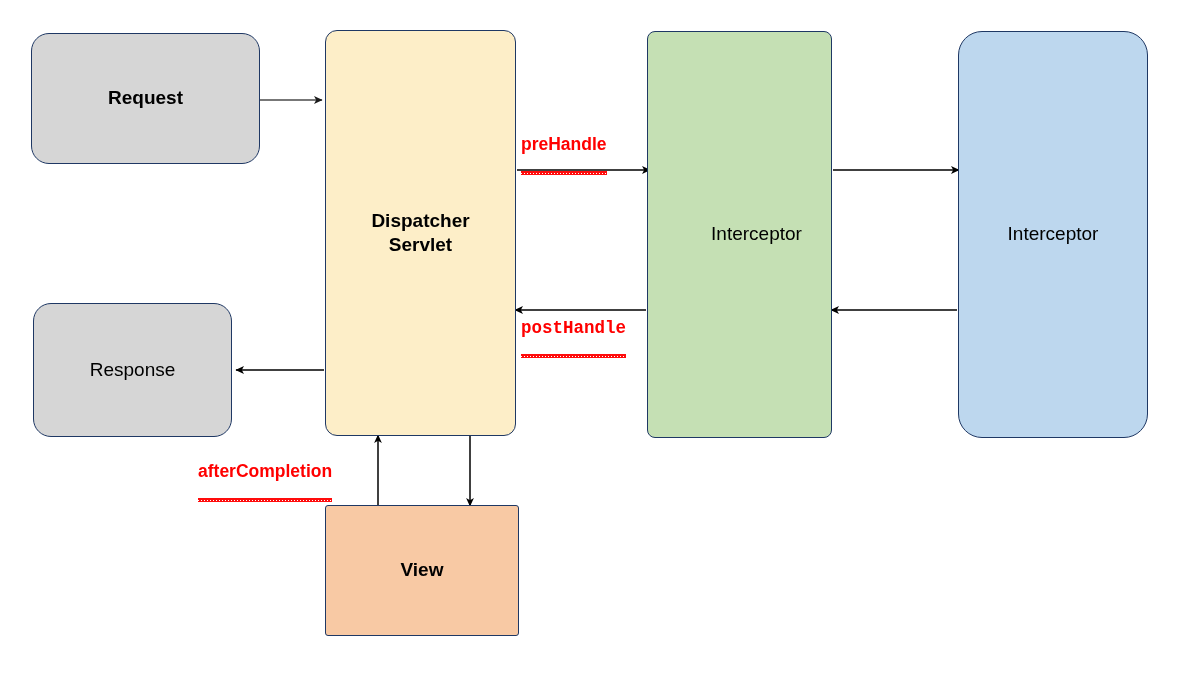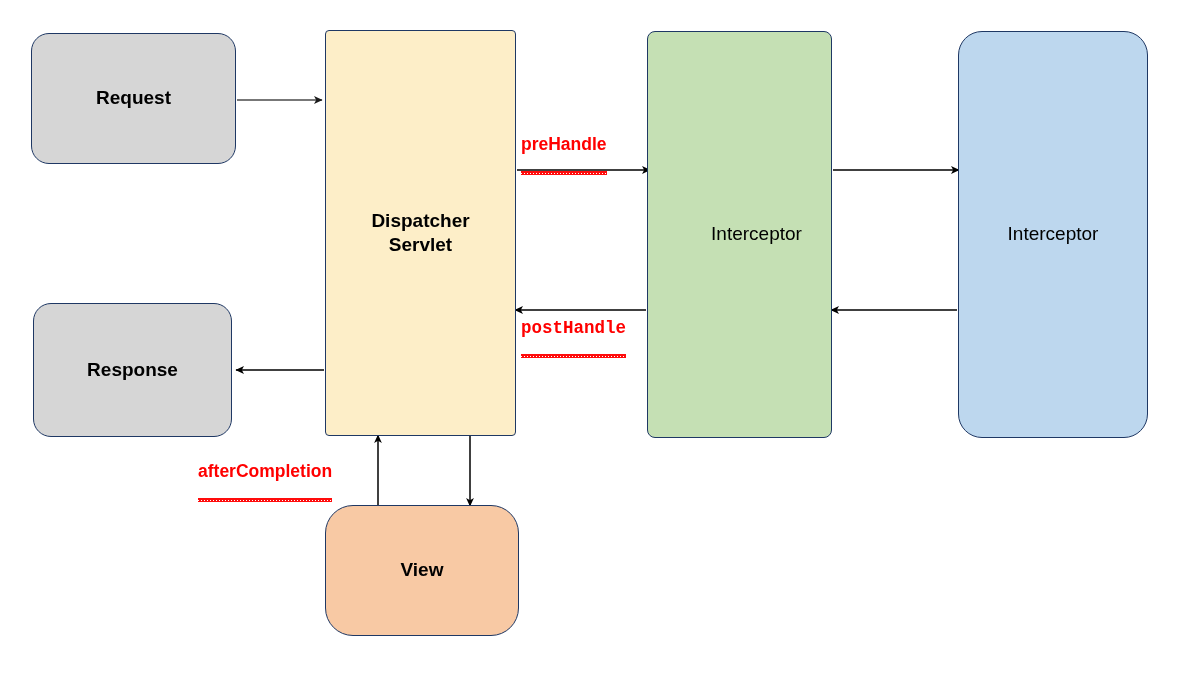--- a/index.html
+++ b/index.html
@@ -28,40 +28,40 @@
     line-height: 1.28;
     user-select: none;
   }
   .node-label {
     display: block;
     white-space: pre-line;
   }
 
   
   #node-request {
-    left: 31px; top: 33px; width: 205px; height: 131px;
+    left: 31px; top: 33px; width: 229px; height: 131px;
     background: #d6d6d6;
     font-size: 19px; font-weight: bold;
   }
   #node-response {
     left: 33px; top: 303px; width: 199px; height: 134px;
     background: #d6d6d6;
-    font-size: 19px; font-weight: bold;
+    font-size: 19px; font-weight: normal;
   }
   #node-dispatcher {
     left: 325px; top: 30px; width: 191px; height: 406px;
     background: #fdeec8;
     font-size: 19px; font-weight: bold;
-    border-radius: 4px;
+    border-radius: 12px;
   }
   #node-view {
     left: 325px; top: 505px; width: 194px; height: 131px;
     background: #f8c9a4;
     font-size: 19px; font-weight: bold;
-    border-radius: 28px;
+    border-radius: 3px;
   }
   #node-interceptor {
     left: 647px; top: 31px; width: 185px; height: 407px;
     background: #c5e0b4;
     font-size: 19px; font-weight: normal;
     border-radius: 8px;
     padding-left: 34px;
   }
   #node-controller {
     left: 958px; top: 31px; width: 190px; height: 407px;

